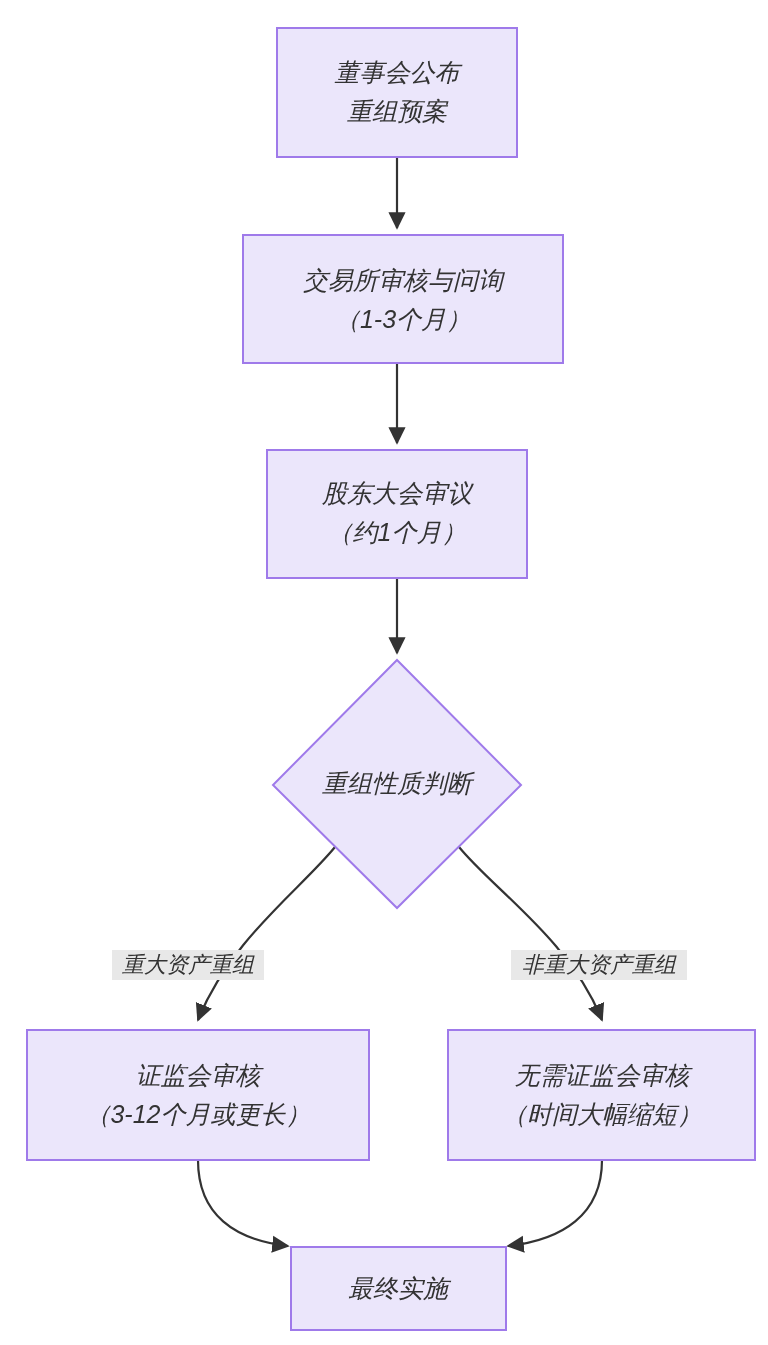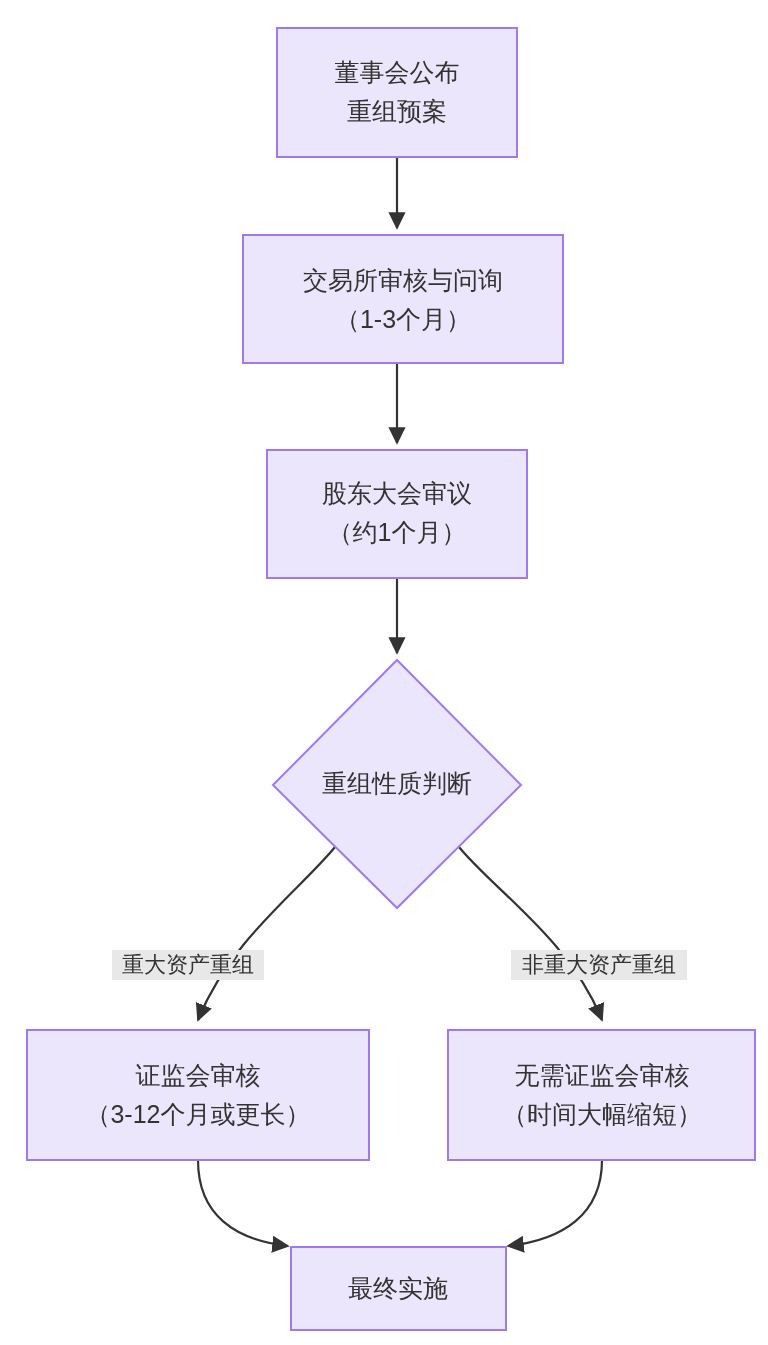--- a/index.html
+++ b/index.html
@@ -11,20 +11,21 @@
     width: 768px;
     height: 1345px;
     font-family: "Liberation Sans", "DejaVu Sans", sans-serif;
     overflow: hidden;
   }
   #flowchart-root {
     position: relative;
     width: 768px;
     height: 1345px;
     background: #ffffff;
+    font-style: italic;
   }
   svg#flow-svg {
     display: block;
     width: 768px;
     height: 1345px;
   }
   .node-shape {
     fill: #ebe6fb;
     stroke: #9f7aea;
     stroke-width: 2;

